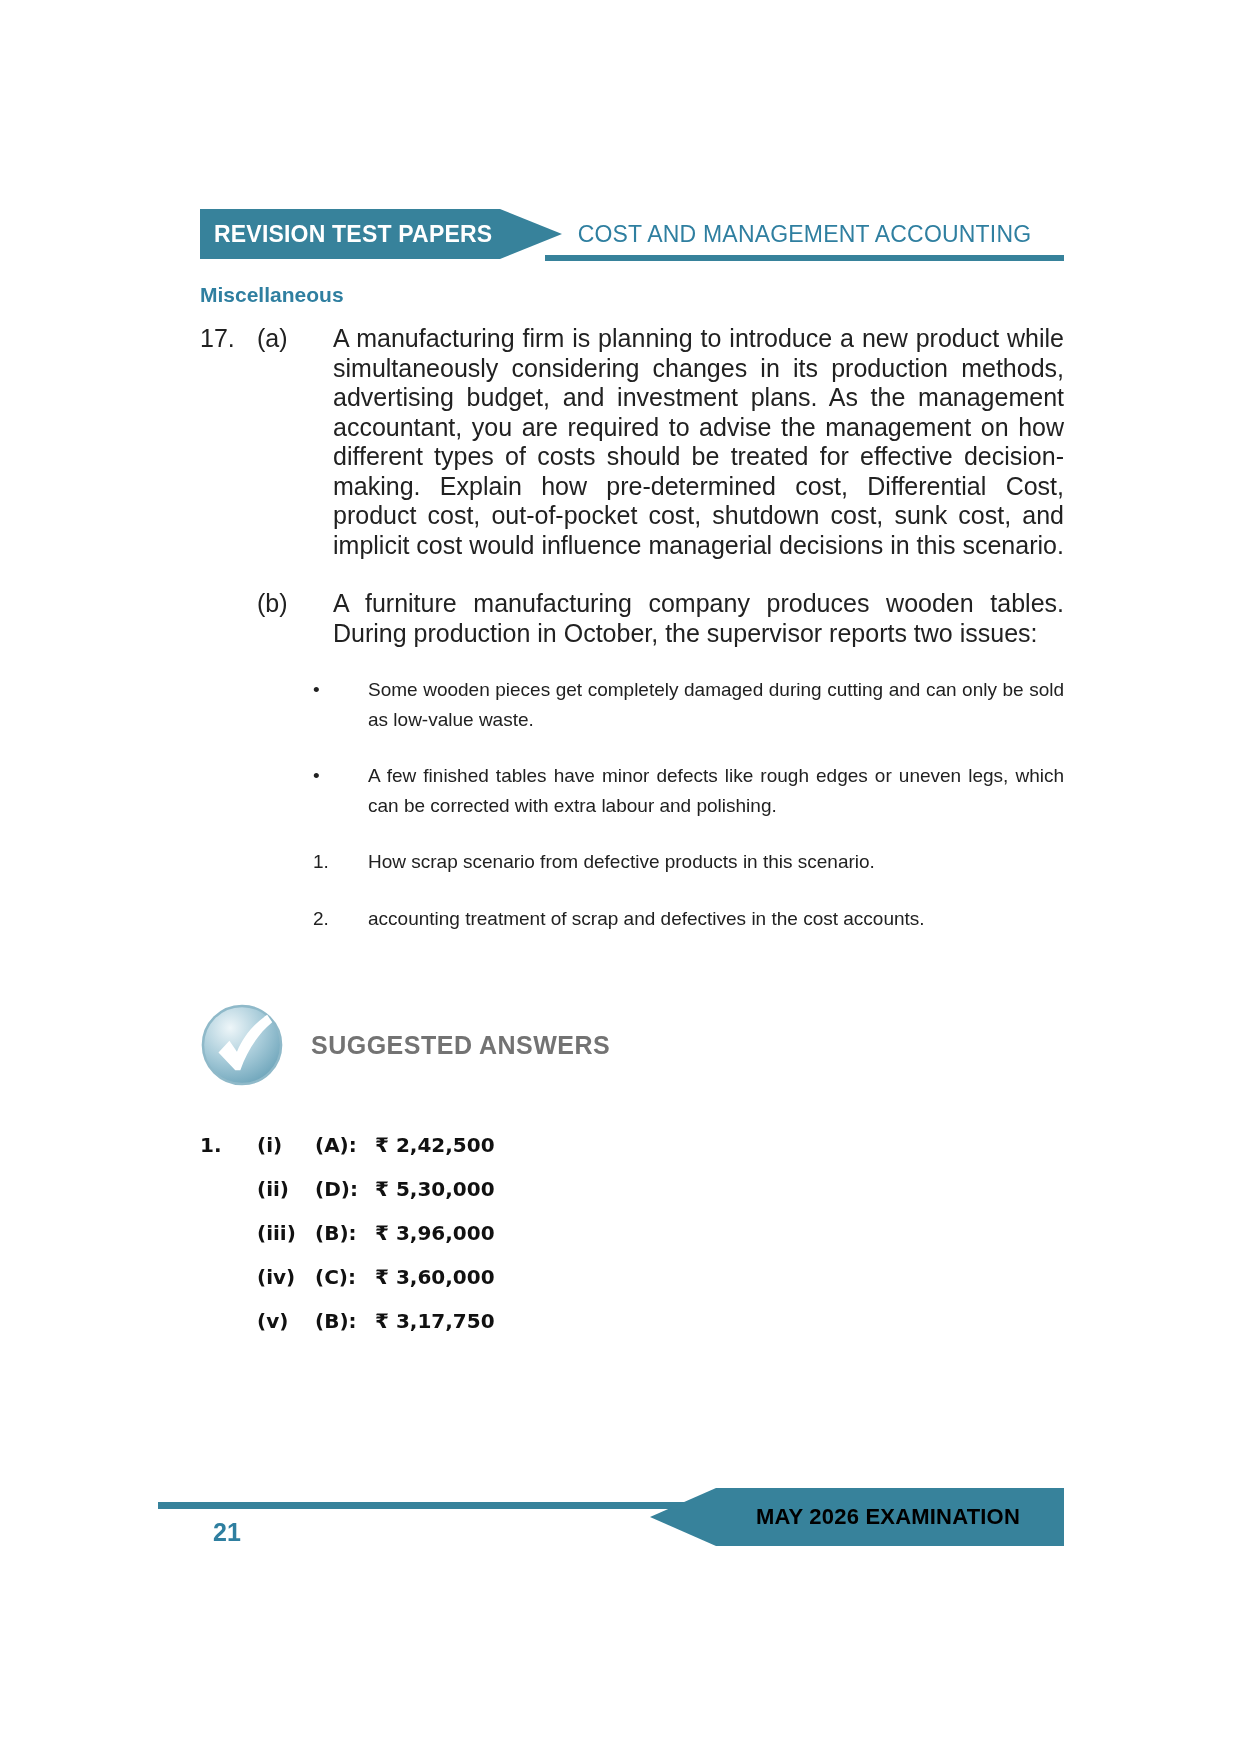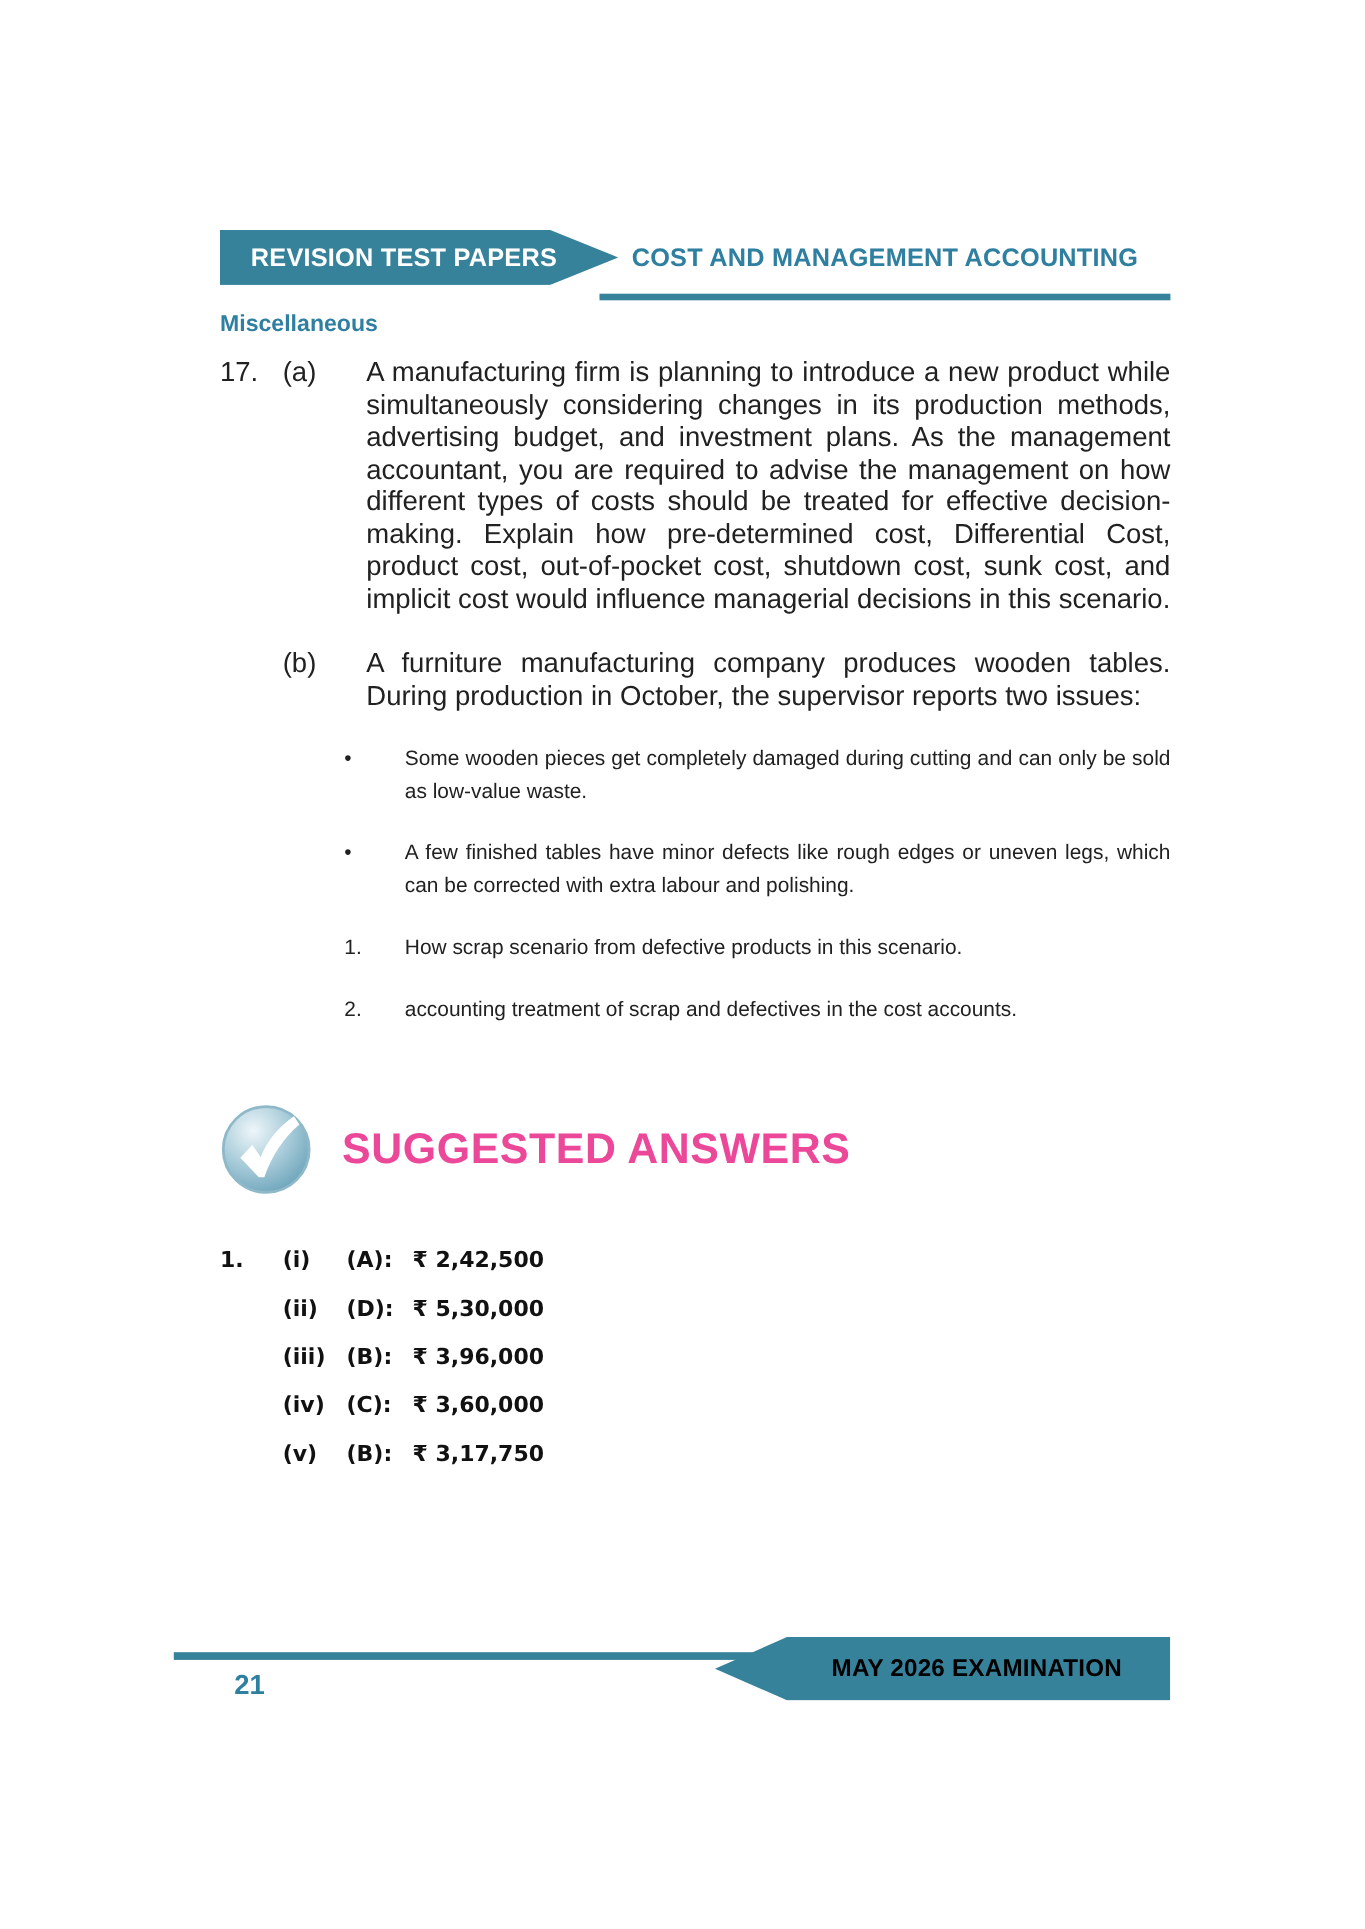--- a/index.html
+++ b/index.html
@@ -15,31 +15,31 @@
 
   
   .ribbon {
     position:absolute; left:200px; top:209px;
     width:362px; height:50px;
     background:#37829B;
     clip-path:polygon(0 0, calc(100% - 62px) 0, 100% 50%, calc(100% - 62px) 100%, 0 100%);
     color:#ffffff;
     font-size:23px; font-weight:bold;
     line-height:50px;
-    padding-left:28px;
+    padding-left:14px;
     letter-spacing:.2px;
   }
   .header-title {
     position:absolute; left:545px; top:221px;
     width:519px;
     text-align:center;
-    font-size:23px; font-weight:bold;
+    font-size:23px; font-weight:normal;
     color:#2F7FA0;
     letter-spacing:.2px;
-    padding-bottom:19px;
+    padding-bottom:7px;
     border-bottom:6px solid #37829B;
   }
 
   
   .body { position:absolute; left:200px; top:283px; width:864px; }
   .section-heading {
     color:#2F7FA0; font-size:21px; font-weight:bold;
     margin-bottom:17px;
   }
   .q-row {
@@ -52,22 +52,22 @@
   .sub-block { margin-left:113px; margin-top:27px; font-size:19px; line-height:29.5px; }
   .marker-row { display:grid; grid-template-columns:55px 1fr; }
   .marker-row .m-text { text-align:justify; }
 
   
   .sa-header {
     display:flex; align-items:center; gap:27px;
     margin-top:70px;
   }
   .sa-title {
-    color:#ec4899;
-    font-size:39px; font-weight:bold;
+    color:#737373;
+    font-size:25px; font-weight:bold;
     letter-spacing:.5px;
   }
   .check-badge { width:84px; height:84px; flex:0 0 auto; }
 
   .answers { margin-top:44px; font-family:"DejaVu Sans", sans-serif; }
   .ans-row {
     display:grid;
     grid-template-columns:57px 58px 60px 1fr;
     font-size:20px; font-weight:bold; color:#111111;
     line-height:28px;

